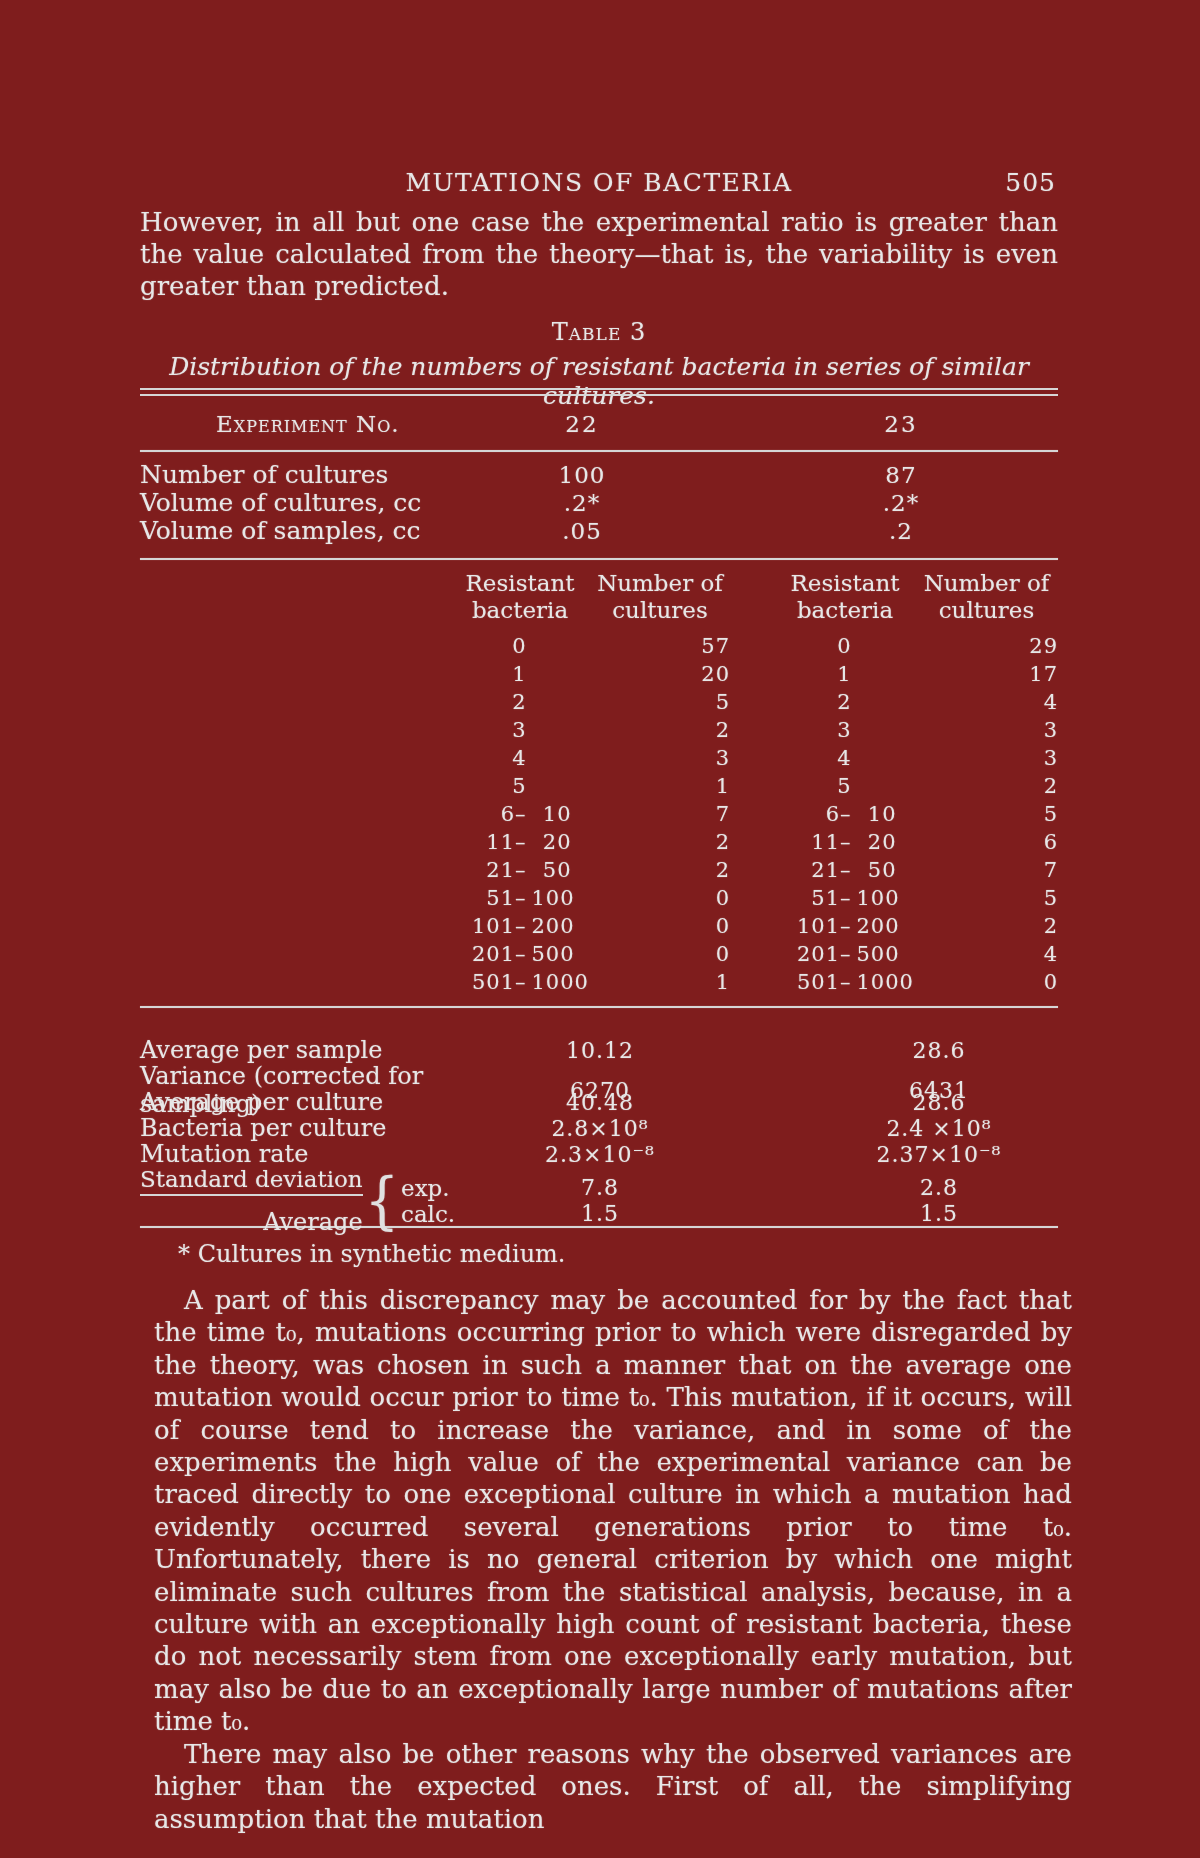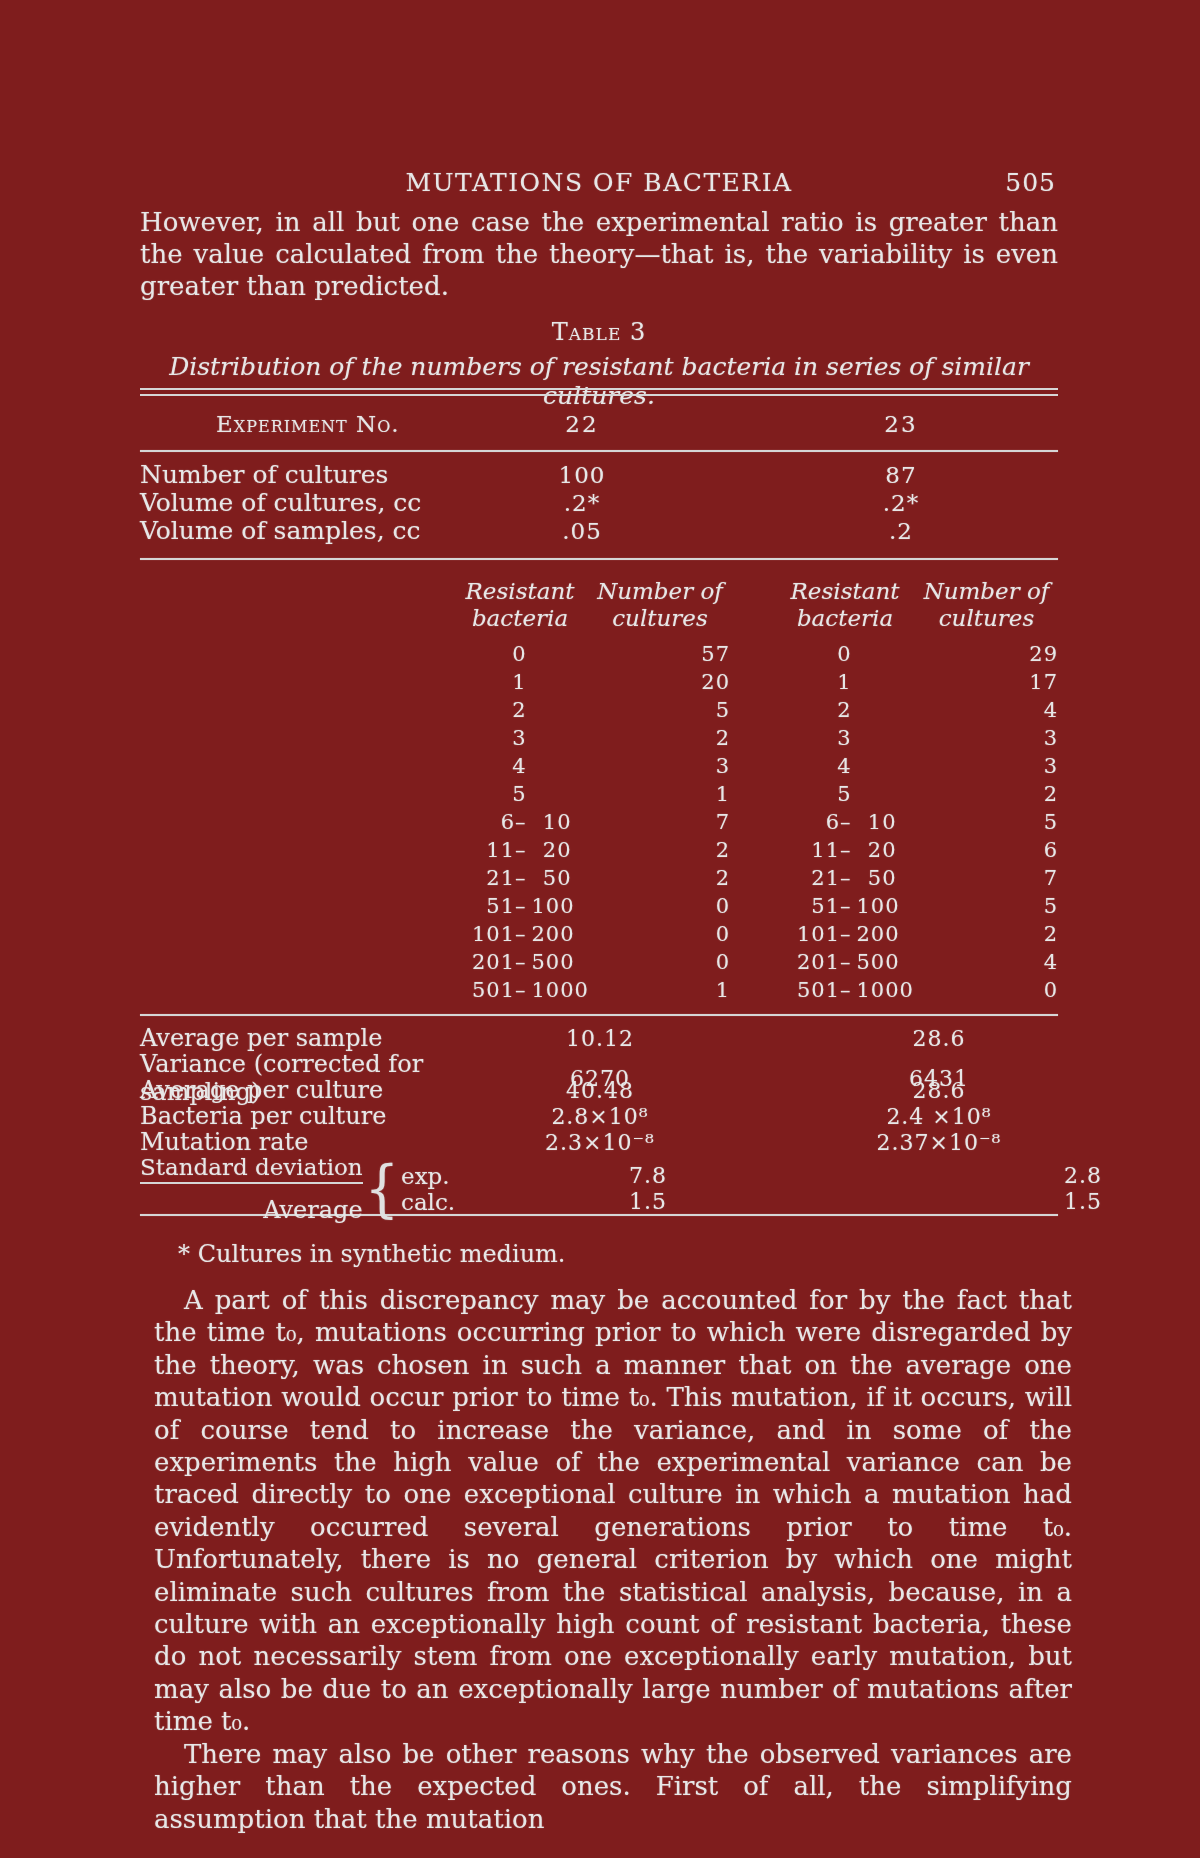--- a/index.html
+++ b/index.html
@@ -41,39 +41,39 @@
   .rule-a { margin-top:12px; }
 
   .info-rows { margin-top:8px; }
   .info-row { height:28px; }
   .info-label { font-size:25px; }
   .info-val { text-align:center; font-size:23px; letter-spacing:1px; }
   .info-val.right { padding-left:30px; }
   .rule-b { margin-top:14px; }
 
   .dist-grid { display:grid; grid-template-columns:310px 140px 140px 45px 140px 143px; }
-  .dist-head { margin-top:18px; font-style:italic; font-size:23px; line-height:27px; }
+  .dist-head { margin-top:10px; font-size:23px; line-height:27px; }
   .dist-head .hcell { text-align:center; }
   .dist-rows { margin-top:8px; }
   .drow { height:28px; align-items:center; }
   .range { display:flex; justify-content:center; align-items:baseline; font-size:21px; letter-spacing:1px; }
   .range .r1 { display:inline-block; width:58px; text-align:right; }
   .range .r2 { display:inline-block; width:40px; text-align:right; margin-left:5px; }
   .countc { display:flex; justify-content:flex-end; }
   .countc .cnt { display:inline-block; width:42px; text-align:right; font-size:21px; letter-spacing:1px; }
   .rule-c { margin-top:10px; }
 
-  .sum { margin-top:8px; }
+  .sum { margin-top:28px; }
   .sum-grid { display:grid; grid-template-columns:360px 200px 120px 238px; align-items:center; }
   .sum-row { height:26px; }
   .sum-label { font-size:24px; }
   .sum-val { text-align:center; font-size:22px; letter-spacing:1px; }
 
   
-  .ratio-row { height:52px; align-items:center;gap:48px; }
+  .ratio-row { height:52px; align-items:center; }
   .ratio-left { display:flex; align-items:center; }
   .frac { display:inline-block; }
   .frac .num { font-size:23px; border-bottom:2px solid #d6d6d6; padding-bottom:2px; }
   .frac .den { font-size:24px; text-align:right; padding-top:12px; }
   .brace { font-size:54px; font-weight:400; line-height:52px; transform:scaleY(1.15); margin:0 2px 0 2px; color:#e0e0e0; }
   .rc-labels { display:flex; flex-direction:column; justify-content:space-between; height:52px; }
   .rc-labels span { font-size:23px; line-height:26px; }
   .ratio-vals { display:flex; flex-direction:column; height:52px; justify-content:flex-start; }
   .ratio-vals .sum-val { line-height:26px; }
   .rule-d { margin-top:8px; }

